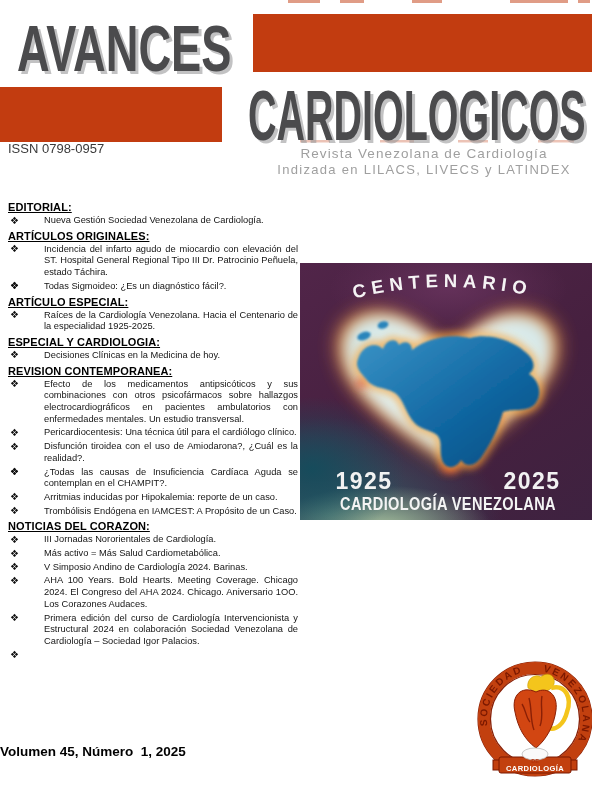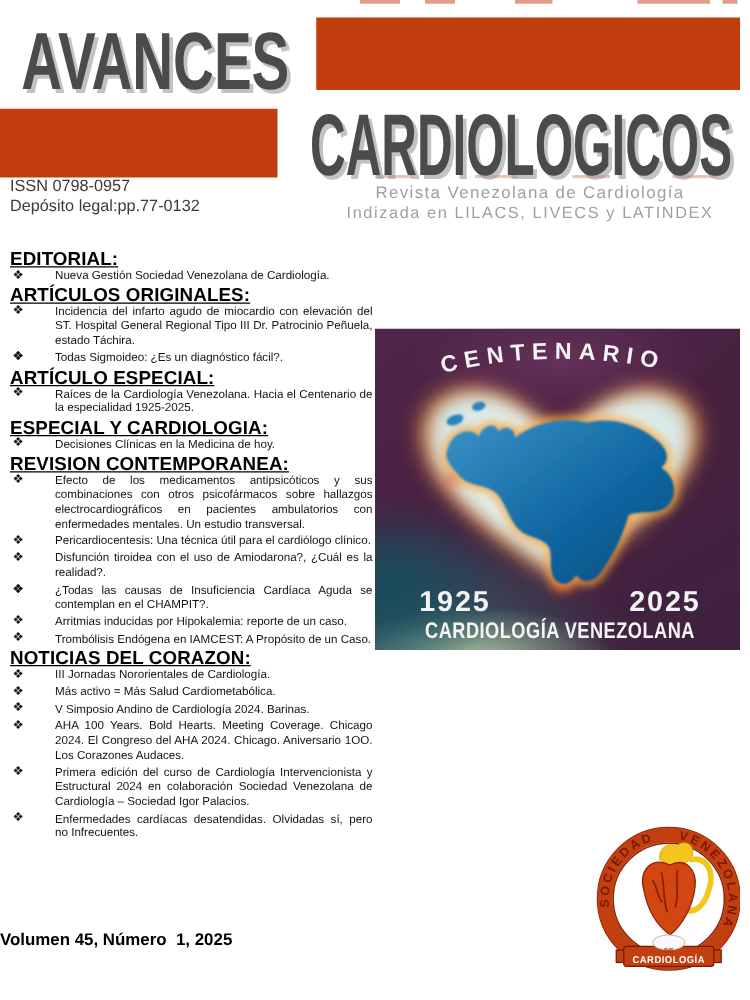--- a/index.html
+++ b/index.html
@@ -8,21 +8,21 @@
 
   
   #masthead-svg{position:absolute;left:0;top:0;}
   .subtitle{position:absolute;left:250px;width:348px;text-align:center;color:#9f9f9f;}
   .subtitle1{top:146px;font-size:13.5px;letter-spacing:1.1px;}
   .subtitle2{top:162px;font-size:13px;letter-spacing:1.3px;}
   .issn-block{position:absolute;left:8px;top:141px;font-size:13px;line-height:16px;color:#3a3a3a;}
 
   
   .toc{position:absolute;left:8px;top:201px;width:290px;color:#141414;}
-  .toc-header{font-size:15px;line-height:13px;font-weight:bold;text-decoration:underline;
+  .toc-header{font-size:11px;line-height:13px;font-weight:bold;text-decoration:underline;
               color:#000;margin:3px 0 1px 0;letter-spacing:0.1px;}
   .toc-header:first-child{margin-top:0;}
   .toc-item{position:relative;padding-left:36px;margin-bottom:2px;text-align:justify;
             font-size:9.3px;line-height:11.7px;}
   .toc-item .bullet{position:absolute;left:2px;top:-0.5px;font-size:10px;color:#111;}
 
   
   .poster{position:absolute;left:300px;top:263px;width:297px;height:257px;overflow:hidden;
     background:
       radial-gradient(ellipse 170px 70px at 50% 10%, rgba(104,51,93,.85) 0%, rgba(104,51,93,0) 70%),
@@ -69,21 +69,20 @@
 
     <text transform="translate(251,143) scale(0.705,1.25)" font-size="56" font-weight="bold" fill="#9a9a9c" opacity="0.6">CARDIOLOGICOS</text>
     <text transform="translate(248,140) scale(0.705,1.25)" font-size="56" font-weight="bold" fill="#4b4b4d">CARDIOLOGICOS</text>
   </svg>
 
   <div class="subtitle subtitle1">Revista Venezolana de Cardiología</div>
   <div class="subtitle subtitle2">Indizada en LILACS, LIVECS y LATINDEX</div>
 
   <div class="issn-block">
     <div>ISSN 0798-0957</div>
-    <div>Depósito legal:pp.77-0132</div>
   </div>
 
   <div class="toc" id="toc-root">
       <div class="toc-header">EDITORIAL:</div>
       <div class="toc-item"><span class="bullet">❖</span><span>Nueva Gestión Sociedad Venezolana de Cardiología.</span></div>
       <div class="toc-header">ARTÍCULOS ORIGINALES:</div>
       <div class="toc-item"><span class="bullet">❖</span><span>Incidencia del infarto agudo de miocardio con elevación del ST. Hospital General Regional Tipo III Dr. Patrocinio Peñuela, estado Táchira.</span></div>
       <div class="toc-item"><span class="bullet">❖</span></div>
       <div class="toc-item"><span class="bullet">❖</span><span>Todas Sigmoideo: ¿Es un diagnóstico fácil?.</span></div>
       <div class="toc-header">ARTÍCULO ESPECIAL:</div>
@@ -97,21 +96,21 @@
       <div class="toc-item"><span class="bullet">❖</span></div>
       <div class="toc-item"><span class="bullet">❖</span><span>¿Todas las causas de Insuficiencia Cardíaca Aguda se contemplan en el CHAMPIT?.</span></div>
       <div class="toc-item"><span class="bullet">❖</span><span>Arritmias inducidas por Hipokalemia: reporte de un caso.</span></div>
       <div class="toc-item"><span class="bullet">❖</span><span>Trombólisis Endógena en IAMCEST: A Propósito de un Caso.</span></div>
       <div class="toc-header">NOTICIAS DEL CORAZON:</div>
       <div class="toc-item"><span class="bullet">❖</span><span>III Jornadas Nororientales de Cardiología.</span></div>
       <div class="toc-item"><span class="bullet">❖</span><span>Más activo = Más Salud Cardiometabólica.</span></div>
       <div class="toc-item"><span class="bullet">❖</span><span>V Simposio Andino de Cardiología 2024. Barinas.</span></div>
       <div class="toc-item"><span class="bullet">❖</span><span>AHA 100 Years. Bold Hearts. Meeting Coverage. Chicago 2024.  El Congreso del AHA 2024. Chicago. Aniversario 1OO. Los Corazones Audaces.</span></div>
       <div class="toc-item"><span class="bullet">❖</span><span>Primera edición del curso de Cardiología Intervencionista y Estructural 2024 en colaboración Sociedad Venezolana de Cardiología – Sociedad Igor Palacios.</span></div>
-      <div class="toc-item"><span class="bullet">❖</span><span>Enfermedades cardíacas desatendidas. Olvidadas sí, pero no Infrecuentes.</span></div>
+      <div class="toc-item"><span class="bullet">❖</span></div>
     </div>
 
   <div class="poster">
     <svg width="297" height="257" viewBox="0 0 297 257">
       <defs>
         <filter id="b4" x="-40%" y="-40%" width="180%" height="180%">
             <feGaussianBlur stdDeviation="4"></feGaussianBlur>
           </filter>
         <filter id="b5" x="-60%" y="-60%" width="220%" height="220%">
             <feGaussianBlur stdDeviation="5"></feGaussianBlur>

